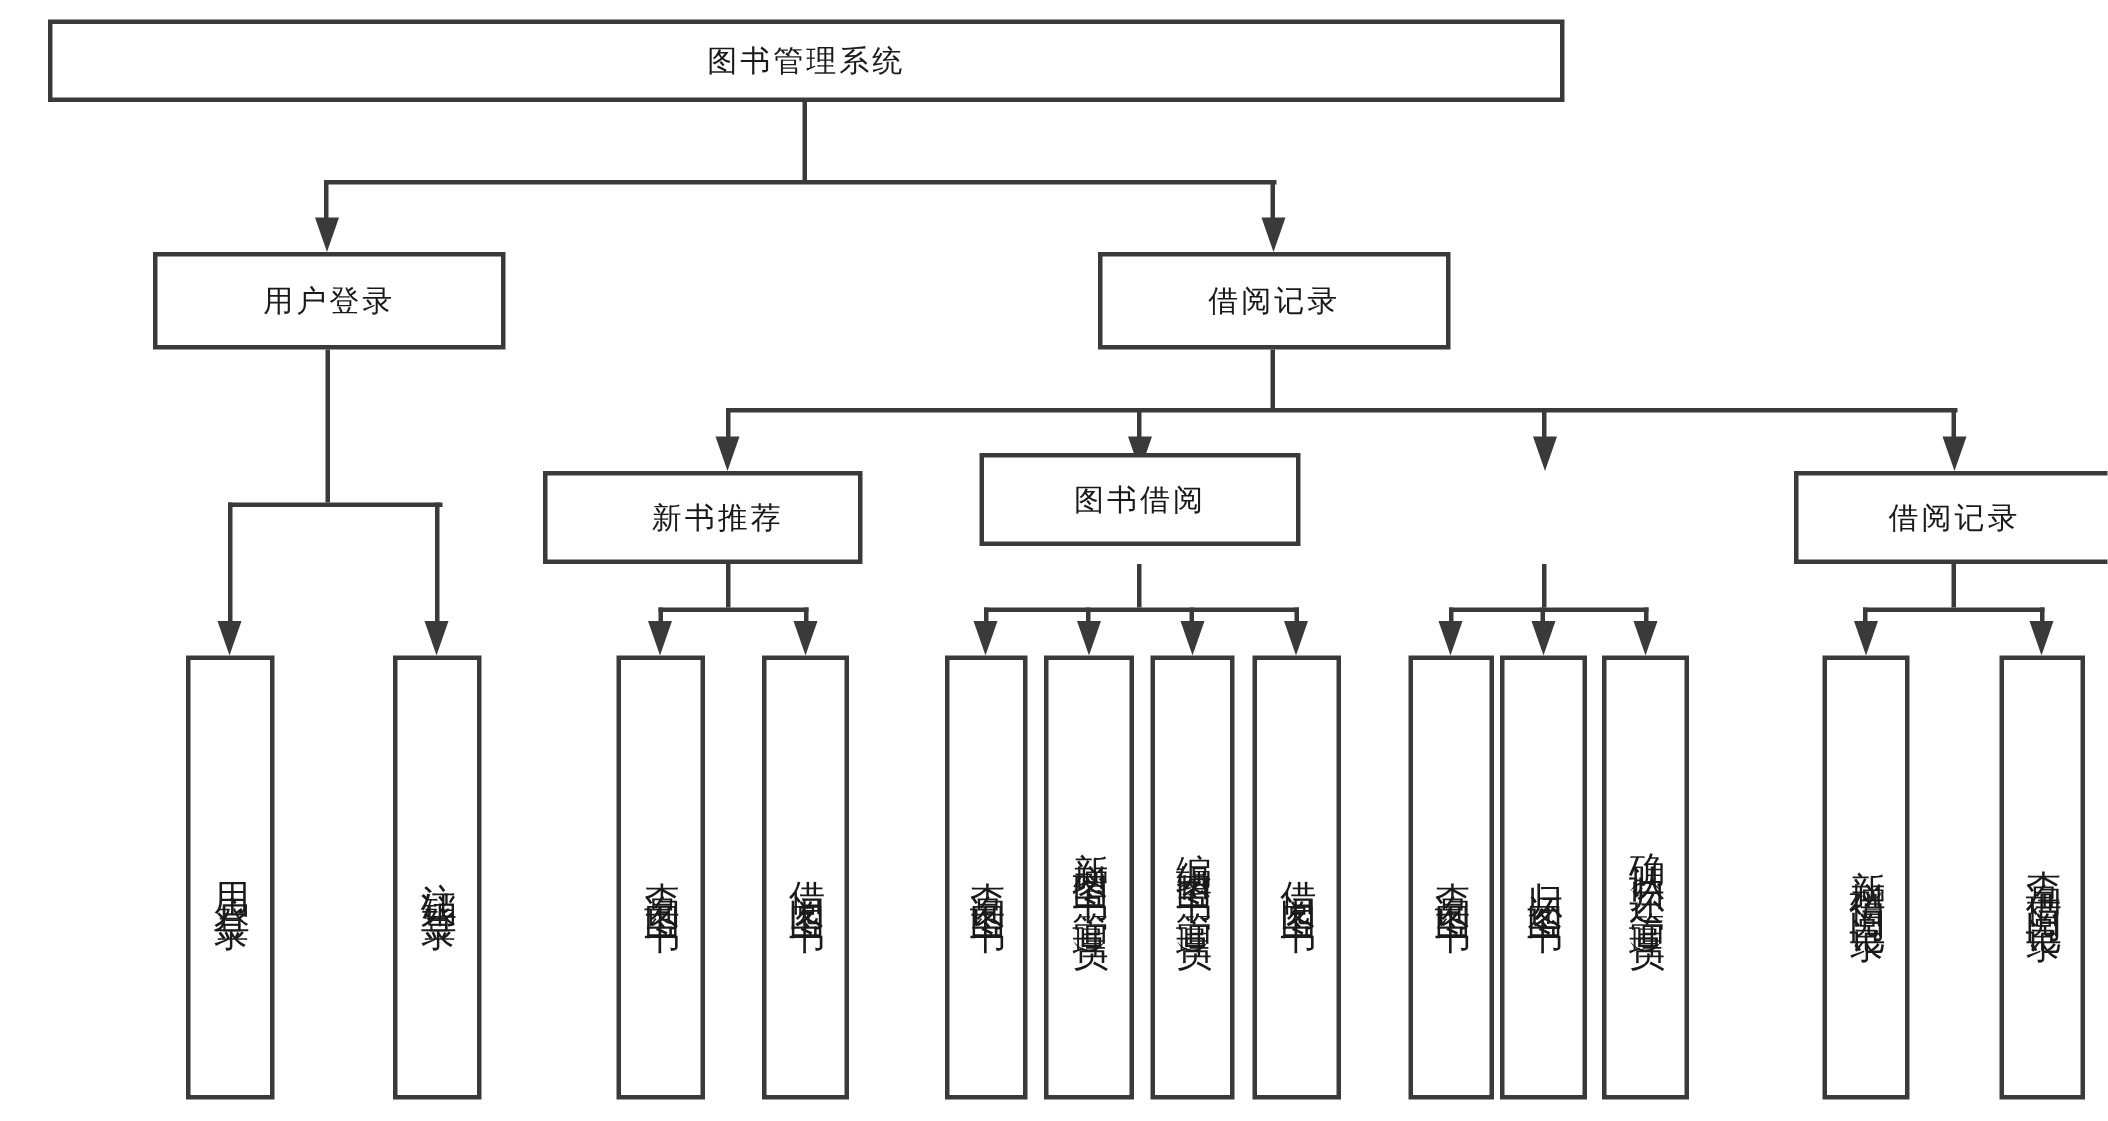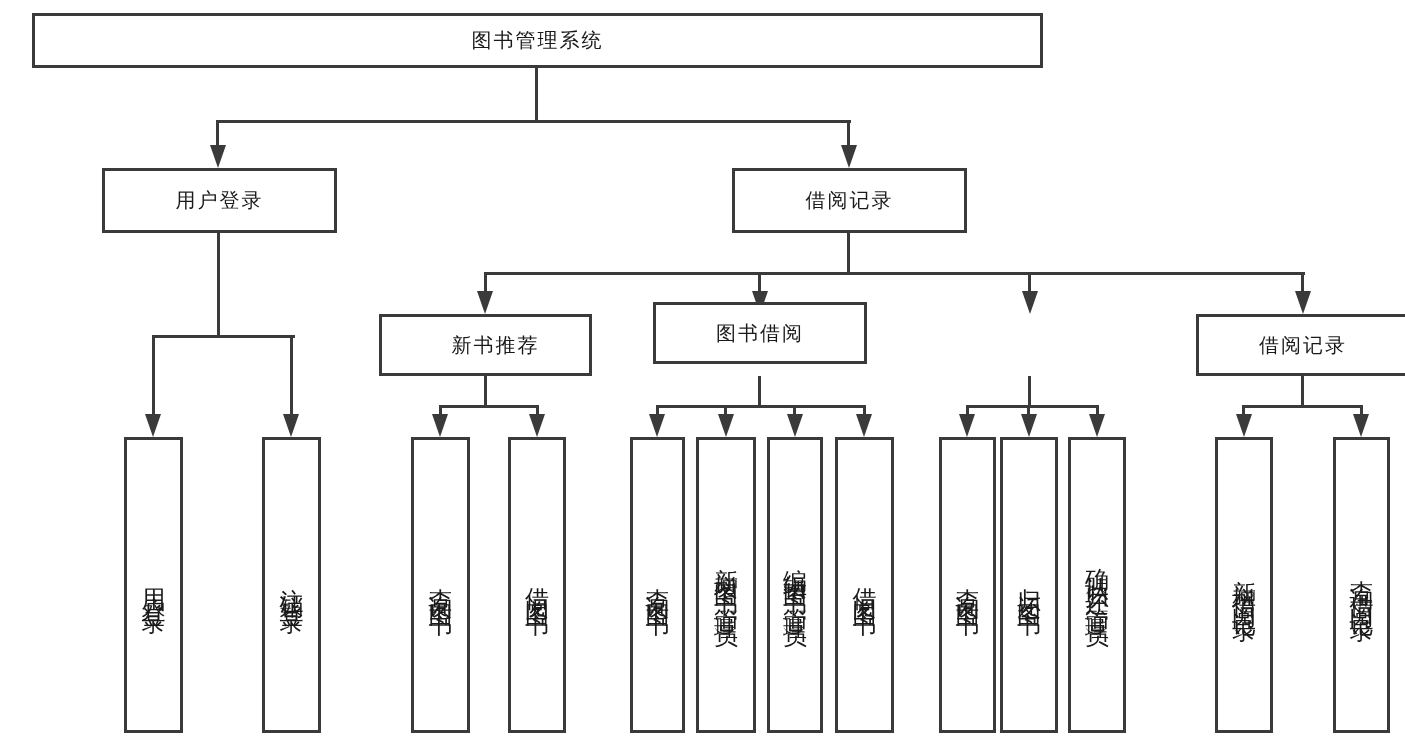--- a/index.html
+++ b/index.html
@@ -76,21 +76,21 @@
   <div class="line" style="left:464px; top:272px; width:821px; height:3px;"></div>
   <div class="line" style="left:464px; top:272px; width:3px; height:22px;"></div>
   <div class="arrow" style="left:457px; top:291px;"></div>
   <div class="line" style="left:738px; top:272px; width:3px; height:22px;"></div>
   <div class="arrow" style="left:732px; top:291px;"></div>
   <div class="line" style="left:1008px; top:272px; width:3px; height:22px;"></div>
   <div class="arrow" style="left:1002px; top:291px;"></div>
   <div class="line" style="left:1281px; top:272px; width:3px; height:22px;"></div>
   <div class="arrow" style="left:1275px; top:291px;"></div>
 
-  <div class="box hlabel" style="left:359px; top:314px; width:213px; height:62px;padding-left:20px;">新书推荐</div>
+  <div class="box hlabel" style="left:342px; top:314px; width:213px; height:62px;padding-left:20px;">新书推荐</div>
   <div class="box hlabel" style="left:633px; top:302px; width:214px; height:62px;">图书借阅</div>
   <div class="box hlabel" style="left:1176px; top:314px; width:214px; height:62px;">借阅记录</div>
 
   <div class="line" style="left:464px; top:376px; width:3px; height:29px;"></div>
   <div class="line" style="left:419px; top:405px; width:100px; height:3px;"></div>
   <div class="line" style="left:419px; top:405px; width:3px; height:14px;"></div>
   <div class="arrow" style="left:412px; top:414px;"></div>
   <div class="line" style="left:516px; top:405px; width:3px; height:14px;"></div>
   <div class="arrow" style="left:509px; top:414px;"></div>
 

